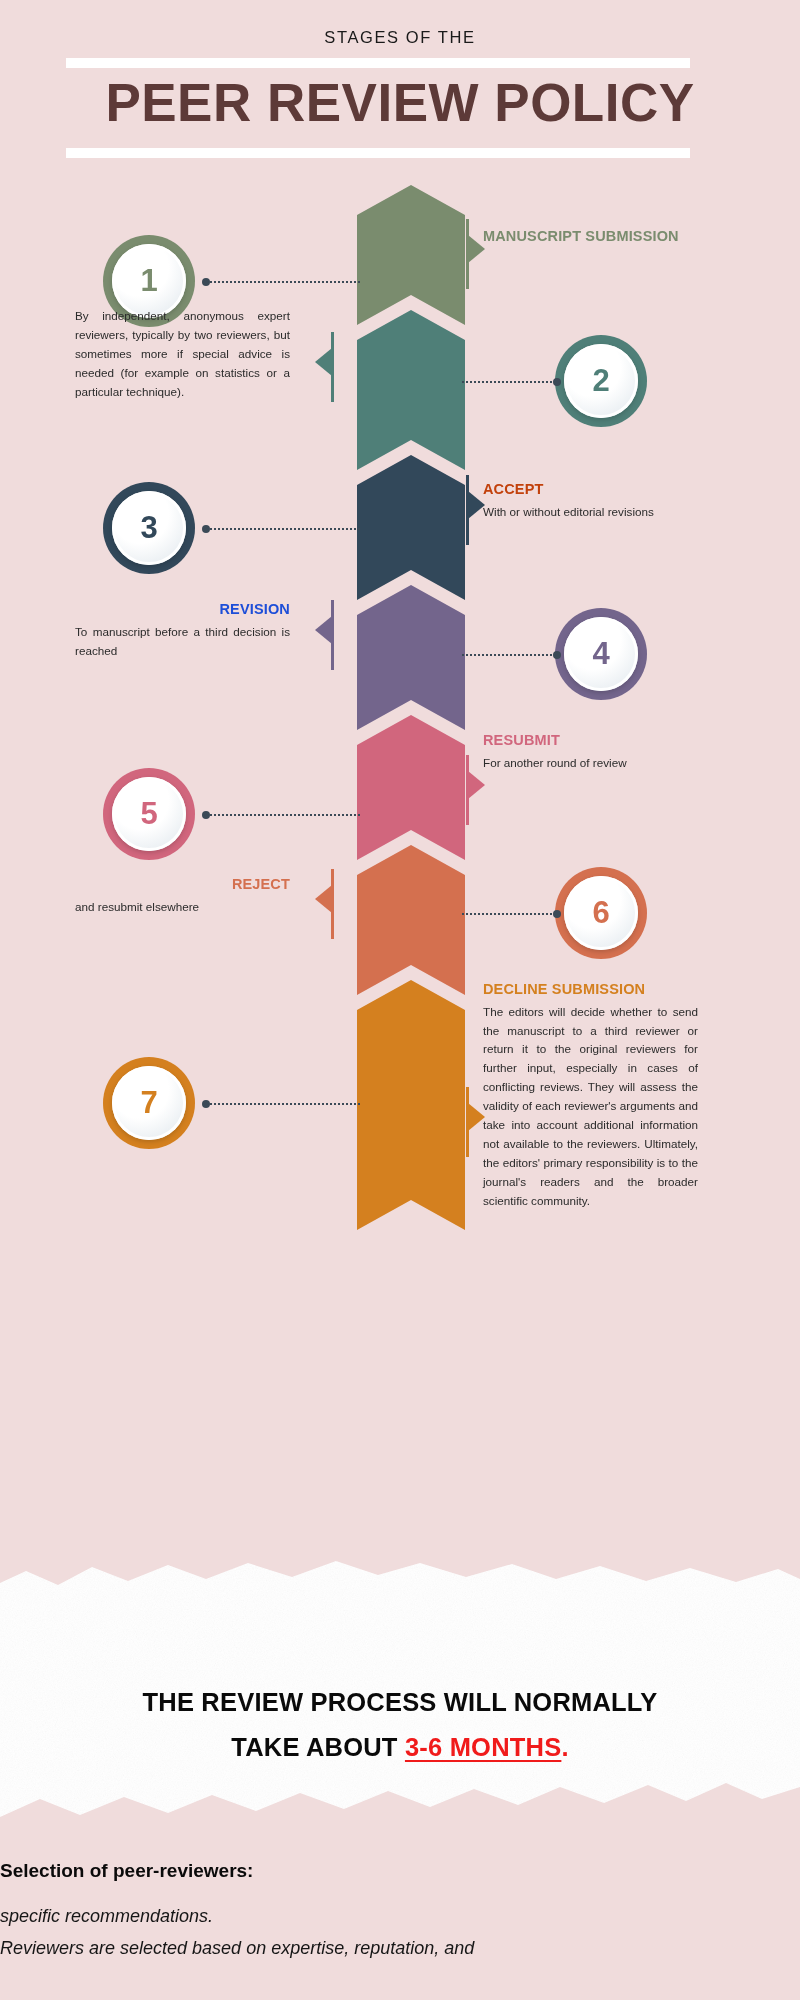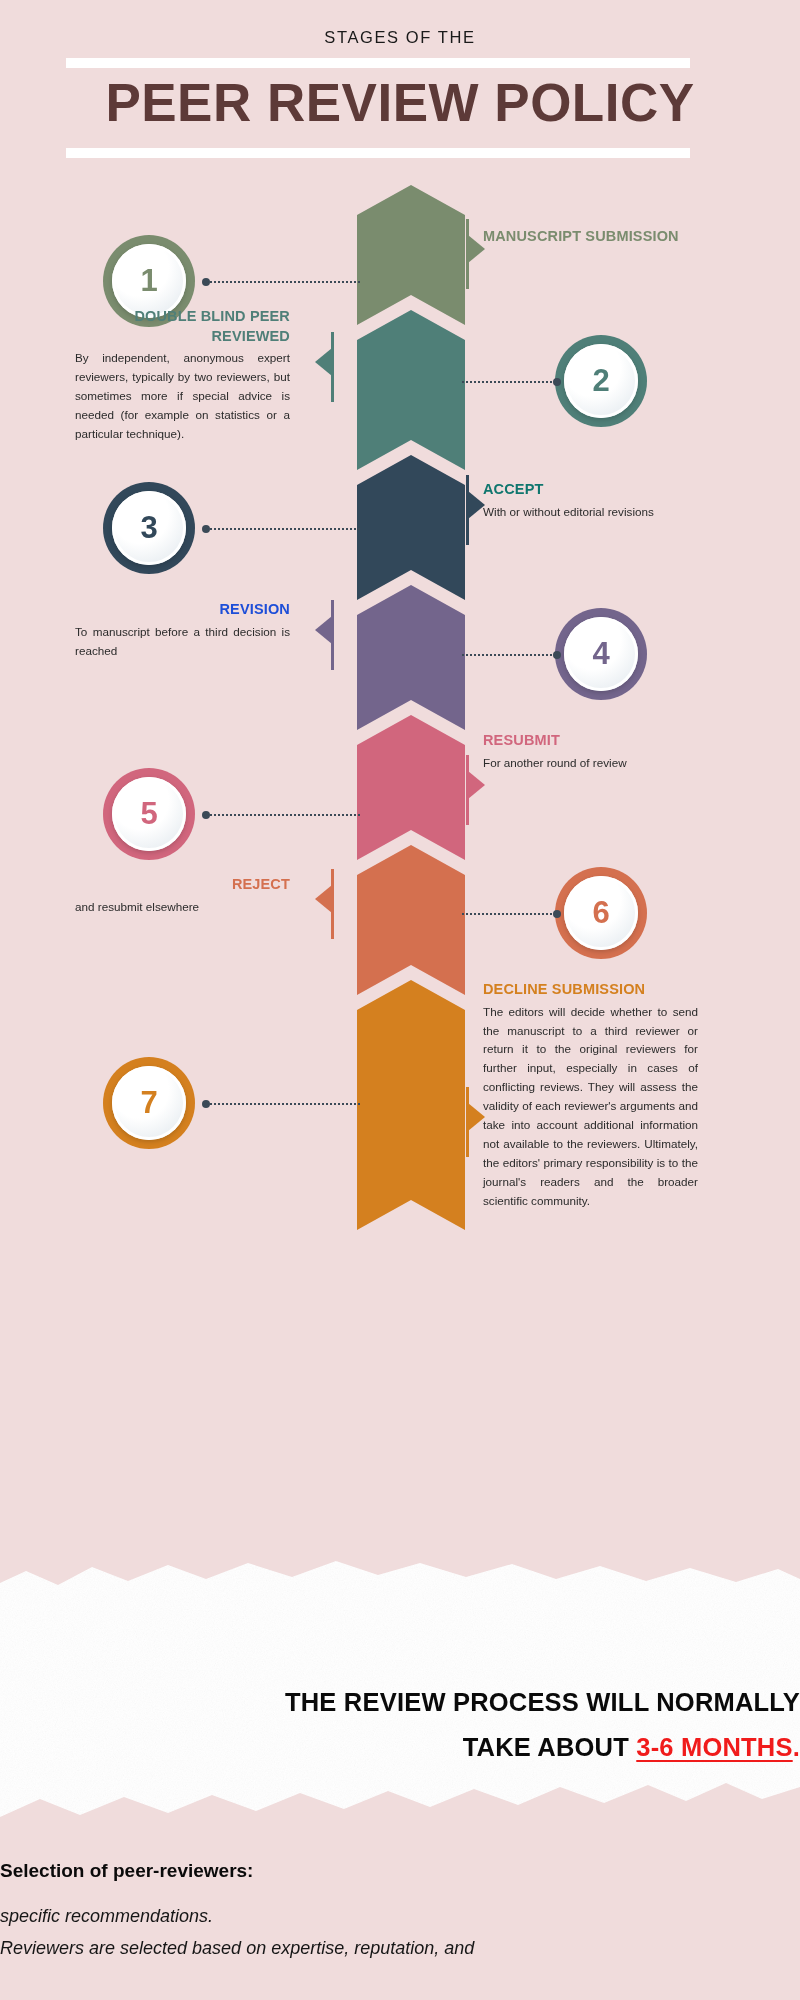--- a/index.html
+++ b/index.html
@@ -90,21 +90,21 @@
   .band {
     position: absolute; left: 0; top: 1555px; width: 800px; height: 300px;
   }
   .band svg { display: block; }
   .band-text {
     position: absolute; left: 0; top: 1680px; width: 800px;
     text-align: center; z-index: 5;
   }
   .band-line {
     font-size: 25.5px; font-weight: 700; color: #0a0a0a;
-    letter-spacing: 0.2px; line-height: 1.75; text-align: right;
+    letter-spacing: 0.2px; line-height: 1.75;
   }
   .months { color: #f01b1b; text-decoration: underline; text-underline-offset: 4px; }
   .months-dot { color: #f01b1b; }
 
   
   .footer { position: absolute; left: 0; top: 1860px; width: 800px; text-align: left; }
   .f-head { font-size: 19px; font-weight: 700; color: #0a0a0a; margin-bottom: 18px; }
   .f-body { font-size: 18px; font-style: italic; color: #161616; line-height: 1.8; }
 </style>
 </head>
@@ -141,38 +141,37 @@
       <div class="ring" style="background:#4f7f78"></div>
       <div class="inner">
         <span class="num" style="color:#4f7f78">2</span>
       </div>
     </div>
     <div class="dotline" style="top: 196px; left: 462px; width: 98px;"></div>
     <div class="dotcap" style="top: 193px; left: 553px;"></div>
     <div class="ptrbar" style="top: 147px; height: 70px; left: 331px; background: rgb(79, 127, 120);"></div>
     <div class="ptr" style="top: 163px; left: 315px; border-top: 14px solid transparent; border-bottom: 14px solid transparent; border-right: 17px solid rgb(79, 127, 120);"></div>
     <div class="tblock left" style="top: 122px; left: 75px;">
-      <div class="theading" style="color: rgb(79, 127, 120);">DOUBLE BLIND PEER REVIEWED</div>
       <div class="tbody">By independent, anonymous expert reviewers, typically by two reviewers, but sometimes more if special advice is needed (for example on statistics or a particular technique).</div>
     </div>
     <div class="chevron" style="top: 270px; height: 145px;"><svg class="chev-inner" viewBox="0 0 108 145" preserveAspectRatio="none" xmlns="http://www.w3.org/2000/svg">
         <path d="M0,30 L54,0 L108,30 L108,145 L54,115 L0,145 Z" fill="#32485a"></path>
       </svg></div>
     <div class="badge" style="top: 297px; left: 103px;">
       <div class="ring" style="background:#32485a"></div>
       <div class="inner">
         <span class="num" style="color:#32485a">3</span>
       </div>
     </div>
     <div class="dotline" style="top: 343px; left: 205px; width: 155px;"></div>
     <div class="dotcap" style="top: 340px; left: 202px;"></div>
     <div class="ptrbar" style="top: 290px; height: 70px; left: 466px; background: rgb(50, 72, 90);"></div>
     <div class="ptr" style="top: 306px; left: 468px; border-top: 14px solid transparent; border-bottom: 14px solid transparent; border-left: 17px solid rgb(50, 72, 90);"></div>
     <div class="tblock right" style="top: 295px; left: 483px;">
-      <div class="theading" style="color: #0f766e;">ACCEPT</div>
+      <div class="theading" style="color: #c2410c;">ACCEPT</div>
       <div class="tbody">With or without editorial revisions</div>
     </div>
     <div class="chevron" style="top: 400px; height: 145px;"><svg class="chev-inner" viewBox="0 0 108 145" preserveAspectRatio="none" xmlns="http://www.w3.org/2000/svg">
         <path d="M0,30 L54,0 L108,30 L108,145 L54,115 L0,145 Z" fill="#73658c"></path>
       </svg></div>
     <div class="badge" style="top: 423px; left: 555px;">
       <div class="ring" style="background:#73658c"></div>
       <div class="inner">
         <span class="num" style="color:#73658c">4</span>
       </div>

